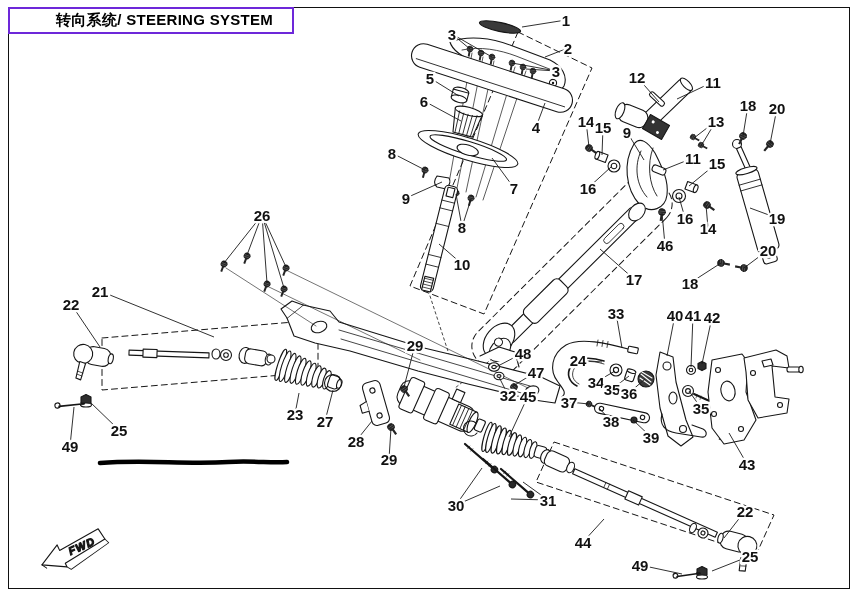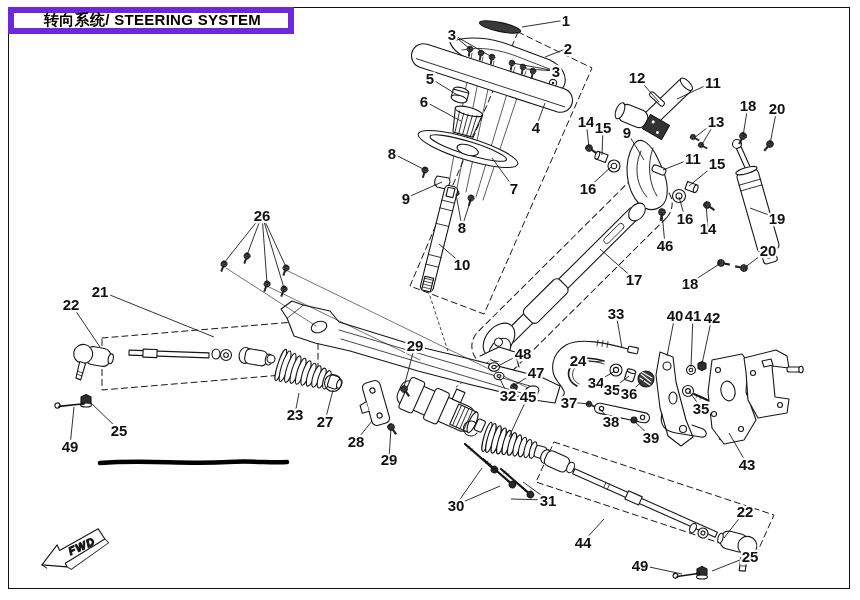--- a/index.html
+++ b/index.html
@@ -1,22 +1,22 @@
 <!DOCTYPE html>
 <html><head>
 <meta charset="utf-8">
 <style>
   html,body{margin:0;padding:0;background:#fff;}
   .page{position:relative;width:860px;height:600px;background:#fff;
         font-family:"Liberation Sans",sans-serif;overflow:hidden;}
   .outer-border{position:absolute;left:8px;top:7px;width:842px;height:582px;
         border:1.5px solid #111;box-sizing:border-box;z-index:1;}
   .title-box{position:absolute;left:8px;top:7px;width:286px;height:27px;
-        border:6px solid #6d28d9;box-sizing:border-box;display:flex;align-items:center;
-        padding-left:30px;font-weight:bold;font-size:15px;letter-spacing:.3px;
+        border:2px solid #6d28d9;box-sizing:border-box;display:flex;align-items:center;
+        padding-left:46px;font-weight:bold;font-size:15px;letter-spacing:.3px;
         background:#fff;z-index:3;color:#000;}
   svg.diagram{position:absolute;left:0;top:0;z-index:2;}
   .dash{stroke-dasharray:6 4;fill:none;stroke:#161616;stroke-width:1;}
   .dash2{stroke-dasharray:2.5 3;fill:none;stroke:#161616;stroke-width:.8;}
   text.callout{font-family:"Liberation Sans",sans-serif;font-size:15px;font-weight:bold;
         fill:#111;paint-order:stroke;stroke:#fff;stroke-width:4.5px;text-anchor:middle;
         dominant-baseline:central;}
   .leader{stroke:#1a1a1a;stroke-width:.9;}
   text.fwd{font-family:"Liberation Sans",sans-serif;font-size:11px;font-weight:bold;
         font-style:italic;fill:#111;text-anchor:middle;dominant-baseline:central;letter-spacing:1px;}

